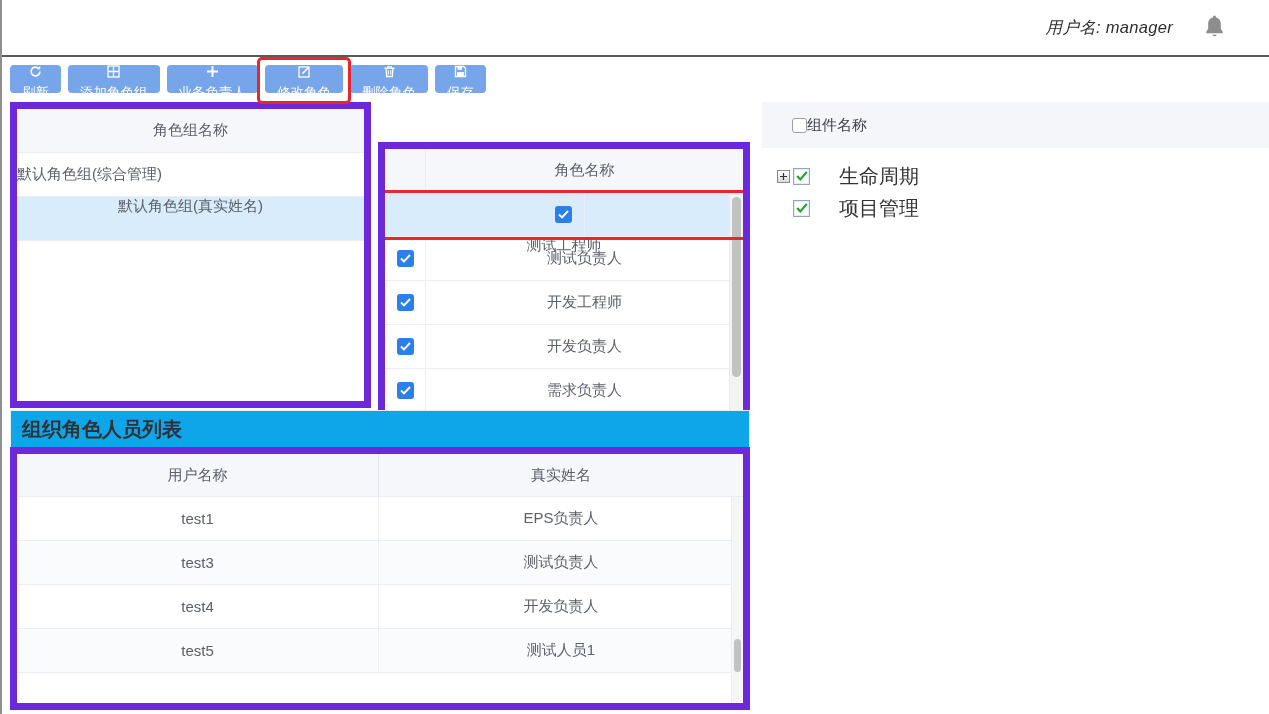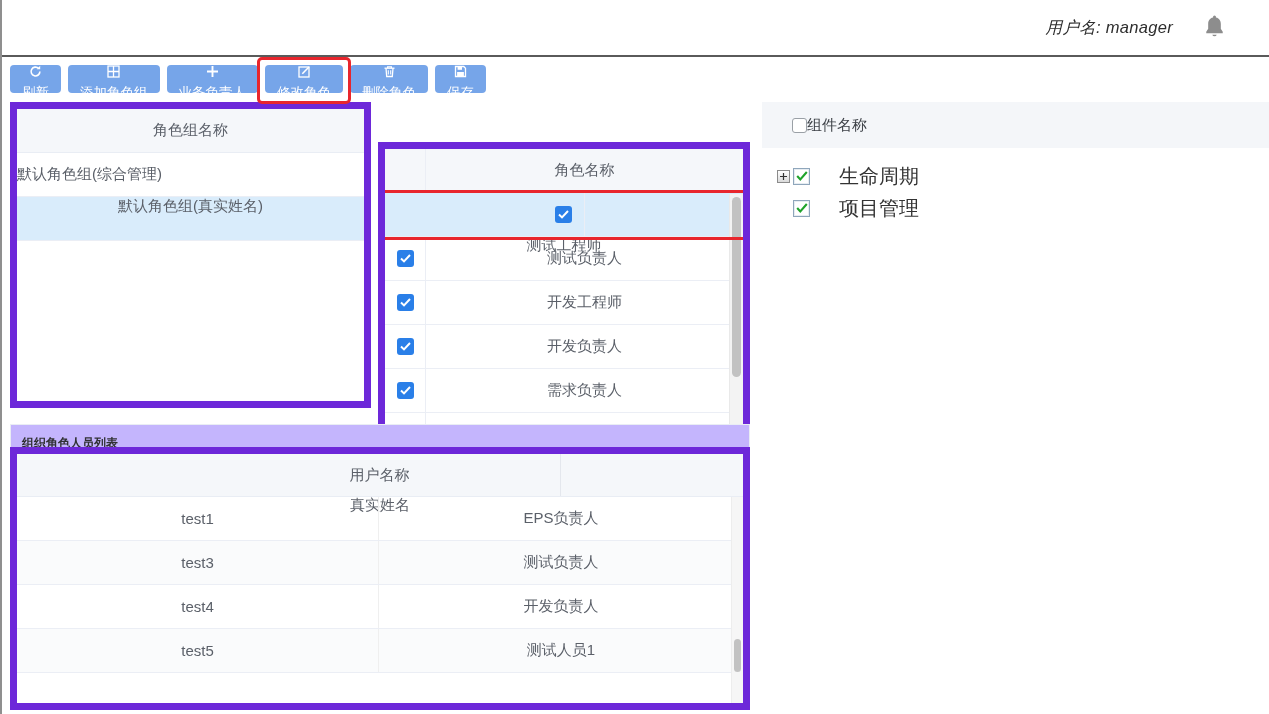--- a/index.html
+++ b/index.html
@@ -65,25 +65,25 @@
   .tree-row { height:32px; display:flex; align-items:center; padding-left:15px; font-size:20px; color:#333; }
   .expand { width:13px; height:13px; border:1px solid #8b8b8b; background:linear-gradient(#ffffff,#dadada);
             display:flex; align-items:center; justify-content:center; flex:none; margin-right:3px; cursor:pointer; }
   .expand-spacer { width:13px; height:13px; flex:none; margin-right:3px; visibility:hidden; }
   .gcbx { width:17px; height:17px; background:#fff; border:1px solid #8fa6bb;
           box-shadow:inset 0 0 0 1px #e7edf2; display:flex; align-items:center; justify-content:center;
           flex:none; cursor:pointer; }
   .tree-label { margin-left:29px; cursor:default; }
 
   
-  #bottom-title { position:absolute; left:10px; top:410px; width:740px; height:37px; background:#c4b5fd;
+  #bottom-title { position:absolute; left:10px; top:410px; width:740px; height:37px; background:#0ea5e9;
                   border:1px solid #e9edf4; border-bottom:none; display:flex; align-items:center;
-                  padding-left:11px; font-size:12px; font-weight:bold; color:#303133;margin-top:14px; }
+                  padding-left:11px; font-size:20px; font-weight:bold; color:#303133; }
   #panel-members { left:10px; top:447px; width:740px; height:263px; }
-  .m-head { height:43px;flex-direction:column; }
+  .m-head { height:43px; }
   .col1 { width:362px; height:100%; display:flex; align-items:center; justify-content:center;
           border-right:1px solid #e4e7ed; flex:none; }
   .col2 { flex:1; height:100%; display:flex; align-items:center; justify-content:center; }
   .trow .col1 { border-right:1px solid #efefef; }
   .trow.stripe { background:#fafbfc; }
 </style>
 </head>
 <body>
 
 <div class="screen">

